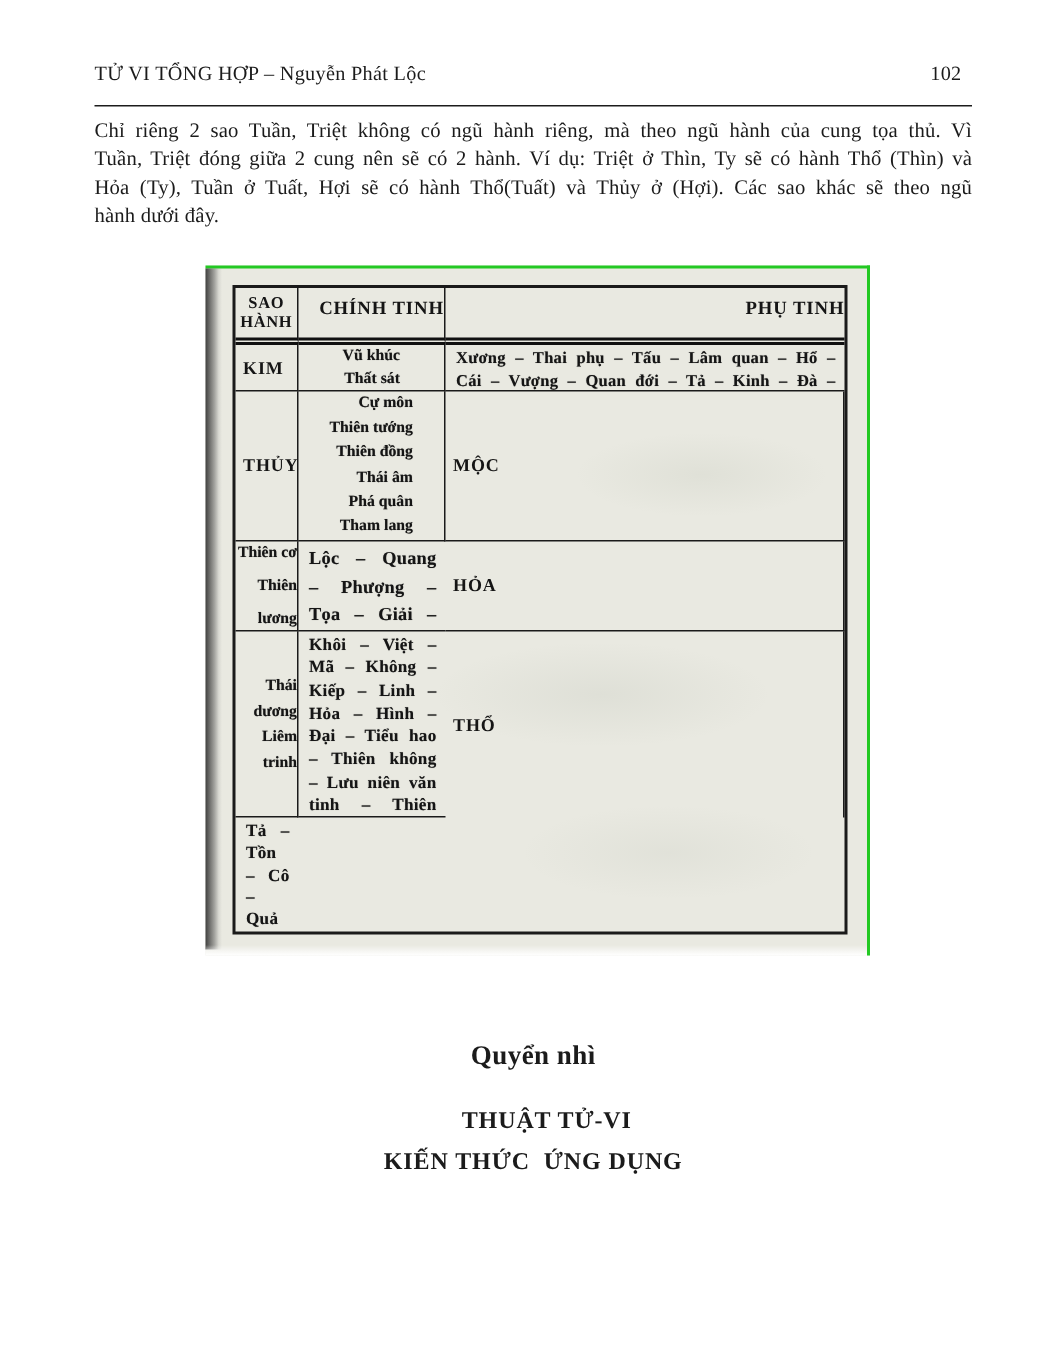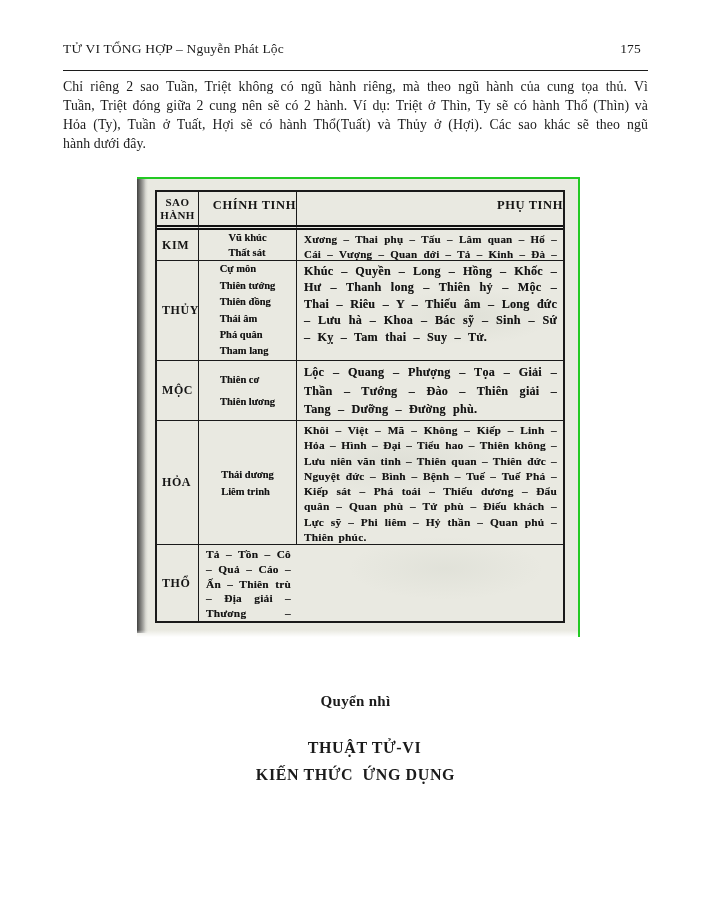--- a/index.html
+++ b/index.html
@@ -78,21 +78,21 @@
     font-size: 12.5px; text-align: right; padding-top: 6px; letter-spacing: 0.6px;
   }
 
   .lbl {
     display: flex; align-items: center;
     font-weight: bold; font-size: 12px; letter-spacing: 0.6px;
     padding-left: 5px;
   }
   .chinh {
     display: flex; align-items: center; justify-content: center;
-    text-align: left; font-weight: bold; font-size: 10.5px;
+    text-align: right; font-weight: bold; font-size: 10.5px;
     white-space: pre-line; line-height: 15px;
     text-shadow: 0 0 0.5px rgba(20,20,20,0.55);
   }
   .chinh.lh-thuy { line-height: 16.4px; }
   .chinh.lh-moc  { line-height: 22px; }
   .chinh.lh-wide { line-height: 17px; }
 
   .phu {
     font-weight: bold; padding: 2px 6px 0 7px;
     text-align: justify; text-align-last: left;
@@ -101,40 +101,40 @@
   }
   .phu.r-kim  { font-size: 11px;   line-height: 14.8px; }
   .phu.r-thuy { font-size: 12.2px; line-height: 16.4px; word-spacing: 4px; }
   .phu.r-moc  { font-size: 12.2px; line-height: 18.5px; word-spacing: 4px; }
   .phu.r-hoa  { font-size: 11.4px; line-height: 15.3px; word-spacing: 2px; }
   .phu.r-tho  { font-size: 11.4px; line-height: 14.8px; word-spacing: 2px; }
 
   
   .footer-volume {
     position: absolute; left: 63px; top: 693px; width: 585px;
-    text-align: center; font-weight: bold; font-size: 15px; letter-spacing: 0.3px;
+    text-align: center; font-weight: bold; font-size: 18px; letter-spacing: 0.3px;
   }
   .footer-title1 {
     position: absolute; left: 72px; top: 739px; width: 585px;
     text-align: center; font-weight: bold; font-size: 16px; letter-spacing: 0.6px;
   }
   .footer-title2 {
     position: absolute; left: 63px; top: 766px; width: 585px;
     text-align: center; font-weight: bold; font-size: 16px; letter-spacing: 0.6px;
     white-space: pre;
   }
 </style>
 </head>
 <body>
 
 <div class="page">
 
   <div class="doc-header">
     <span>TỬ VI TỔNG HỢP – Nguyễn Phát Lộc</span>
-    <span>175</span>
+    <span>102</span>
   </div>
   <div class="rule"></div>
 
   <div class="paragraph">
     <div class="pline just">Chỉ riêng 2 sao Tuần, Triệt không có ngũ hành riêng, mà theo ngũ hành của cung tọa thủ.  Vì</div>
     <div class="pline just">Tuần, Triệt đóng giữa 2 cung nên sẽ có 2 hành.  Ví dụ:  Triệt ở Thìn, Ty sẽ có hành Thổ (Thìn) và</div>
     <div class="pline just">Hỏa (Ty), Tuần ở Tuất, Hợi sẽ có hành Thổ(Tuất) và Thủy ở (Hợi).  Các sao khác sẽ theo ngũ</div>
     <div class="pline">hành dưới đây.</div>
   </div>
 
@@ -152,21 +152,20 @@
 Thất sát</div>
       <div class="cell phu r-kim last-col">Xương – Thai phụ – Tấu – Lâm quan – Hổ – Cái – Vượng – Quan đới – Tả – Kinh – Đà – Trực phù</div>
 
       <div class="cell lbl">THỦY</div>
       <div class="cell chinh lh-thuy">Cự môn
 Thiên tướng
 Thiên đồng
 Thái âm
 Phá quân
 Tham lang</div>
-      <div class="cell phu r-thuy last-col">Khúc – Quyền – Long – Hồng – Khốc – Hư – Thanh long – Thiên hỷ – Mộc – Thai – Riêu – Y – Thiếu âm – Long đức – Lưu hà – Khoa – Bác sỹ – Sinh – Sứ – Kỵ – Tam thai – Suy – Tử.</div>
 
       <div class="cell lbl">MỘC</div>
       <div class="cell chinh lh-moc">Thiên cơ
 Thiên lương</div>
       <div class="cell phu r-moc last-col">Lộc – Quang – Phượng – Tọa – Giải – Thần – Tướng – Đào – Thiên giải – Tang – Dưỡng – Đường phù.</div>
 
       <div class="cell lbl">HỎA</div>
       <div class="cell chinh lh-wide">Thái dương
 Liêm trinh</div>
       <div class="cell phu r-hoa last-col">Khôi – Việt – Mã – Không – Kiếp – Linh – Hỏa – Hình – Đại – Tiểu hao – Thiên không – Lưu niên văn tinh – Thiên quan – Thiên đức – Nguyệt đức – Bình – Bệnh – Tuế – Tuế Phá – Kiếp sát – Phá toái – Thiếu dương – Đẩu quân – Quan phù – Tử phù – Điếu khách – Lực sỹ – Phi liêm – Hỷ thần – Quan phủ – Thiên phúc.</div>

